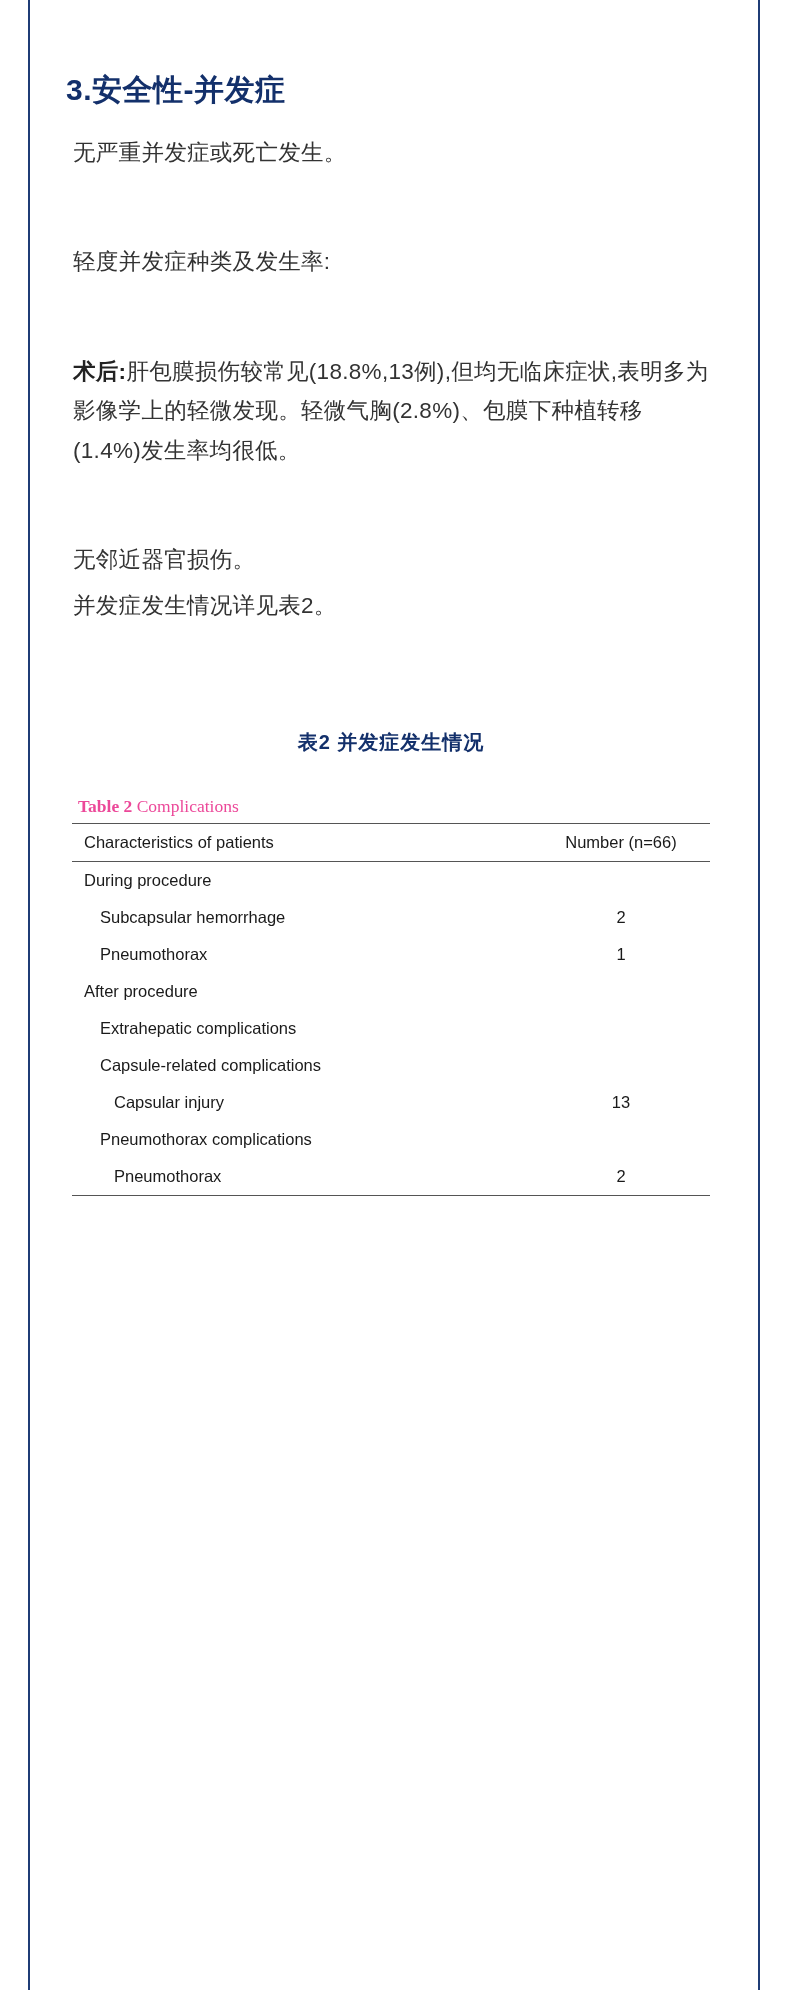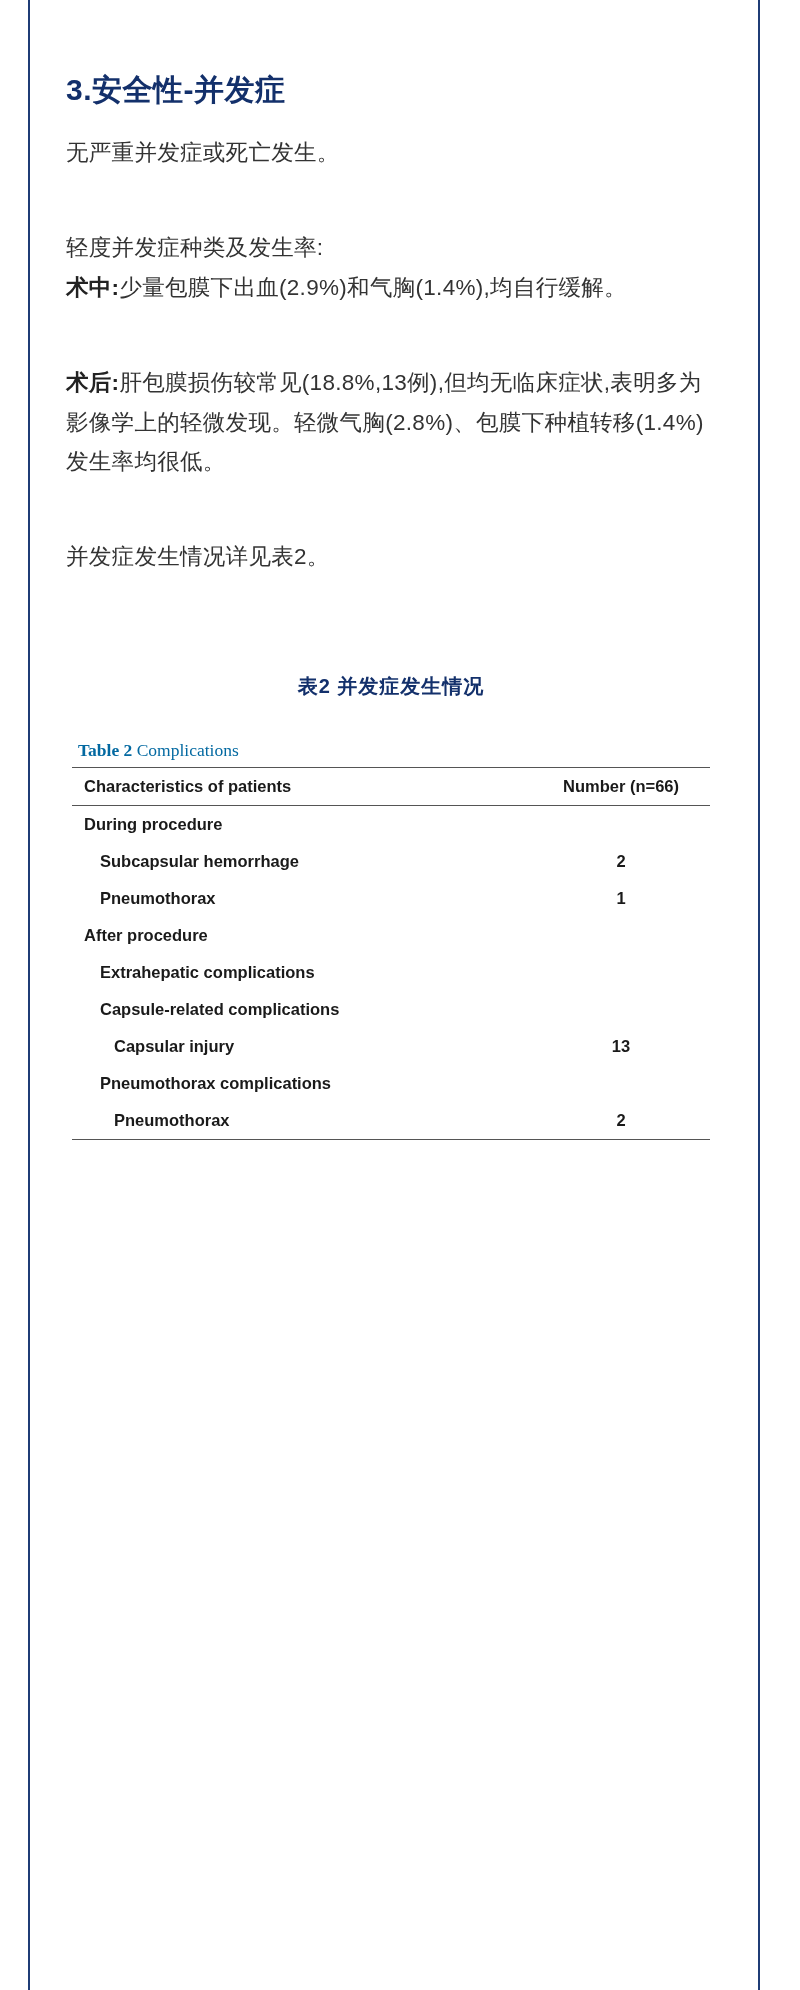--- a/index.html
+++ b/index.html
@@ -40,21 +40,21 @@
     font-size: 30px;
     font-weight: bold;
     color: #13306b;
     margin: 0 0 22px 0;
     letter-spacing: 0.5px;
   }
 
   p.para {
     font-size: 22.5px;
     line-height: 1.75;
-    margin: 0;
+    margin: 7px;
     color: #333333;
     letter-spacing: 0.3px;
   }
   p.para + p.para { margin-top: 0; }
 
   .gap-lg { height: 56px; }
 
   .lead { font-weight: bold; color: #222; }
 
   .table-caption {
@@ -66,37 +66,37 @@
     margin: 0;
   }
 
   
   .table-block {
     margin: 40px 6px 0 6px;
     padding: 0;
   }
   .table-title {
     font-size: 17.5px;
-    color: #0369a1;
+    color: #ec4899;
     padding: 0 0 6px 6px;
     font-family: "Liberation Serif", serif;
   }
   .table-title b {
     font-family: "Liberation Serif", serif;
     font-weight: bold;
   }
   table.data {
     border-collapse: collapse;
     width: 100%;
     font-size: 16.5px;
     color: #1a1a1a;
   }
   table.data th, table.data td {
     padding: 9px 4px;
-    font-weight: bold;
+    font-weight: normal;
     text-align: left;
     vertical-align: middle;
   }
   table.data thead th {
     border-top: 1.5px solid #555;
     border-bottom: 1.2px solid #555;
   }
   table.data thead th.num, table.data td.num {
     text-align: center;
     width: 170px;
@@ -118,32 +118,30 @@
   <div class="content">
 
     <h2 class="section-title">3.安全性-并发症</h2>
 
     <p class="para">无严重并发症或死亡发生。</p>
 
     <div class="gap-lg"></div>
 
     <p class="para">轻度并发症种类及发生率:</p>
 
-    <p class="para">
-      <span class="lead">术中:</span><span>少量包膜下出血(2.9%)和气胸(1.4%),均自行缓解。</span>
-    </p>
 
     <div class="gap-lg"></div>
 
     <p class="para">
       <span class="lead">术后:</span><span>肝包膜损伤较常见(18.8%,13例),但均无临床症状,表明多为影像学上的轻微发现。轻微气胸(2.8%)、包膜下种植转移(1.4%)发生率均很低。</span>
     </p>
 
     <div class="gap-lg"></div>
 
+    <p class="para">无邻近器官损伤。</p>
     <p class="para">并发症发生情况详见表2。</p>
 
     <div style="height:96px"></div>
 
     <p class="table-caption">表2   并发症发生情况</p>
 
     <div class="table-block">
       <div class="table-title">
         <b>Table 2</b>
         <span>Complications</span>

